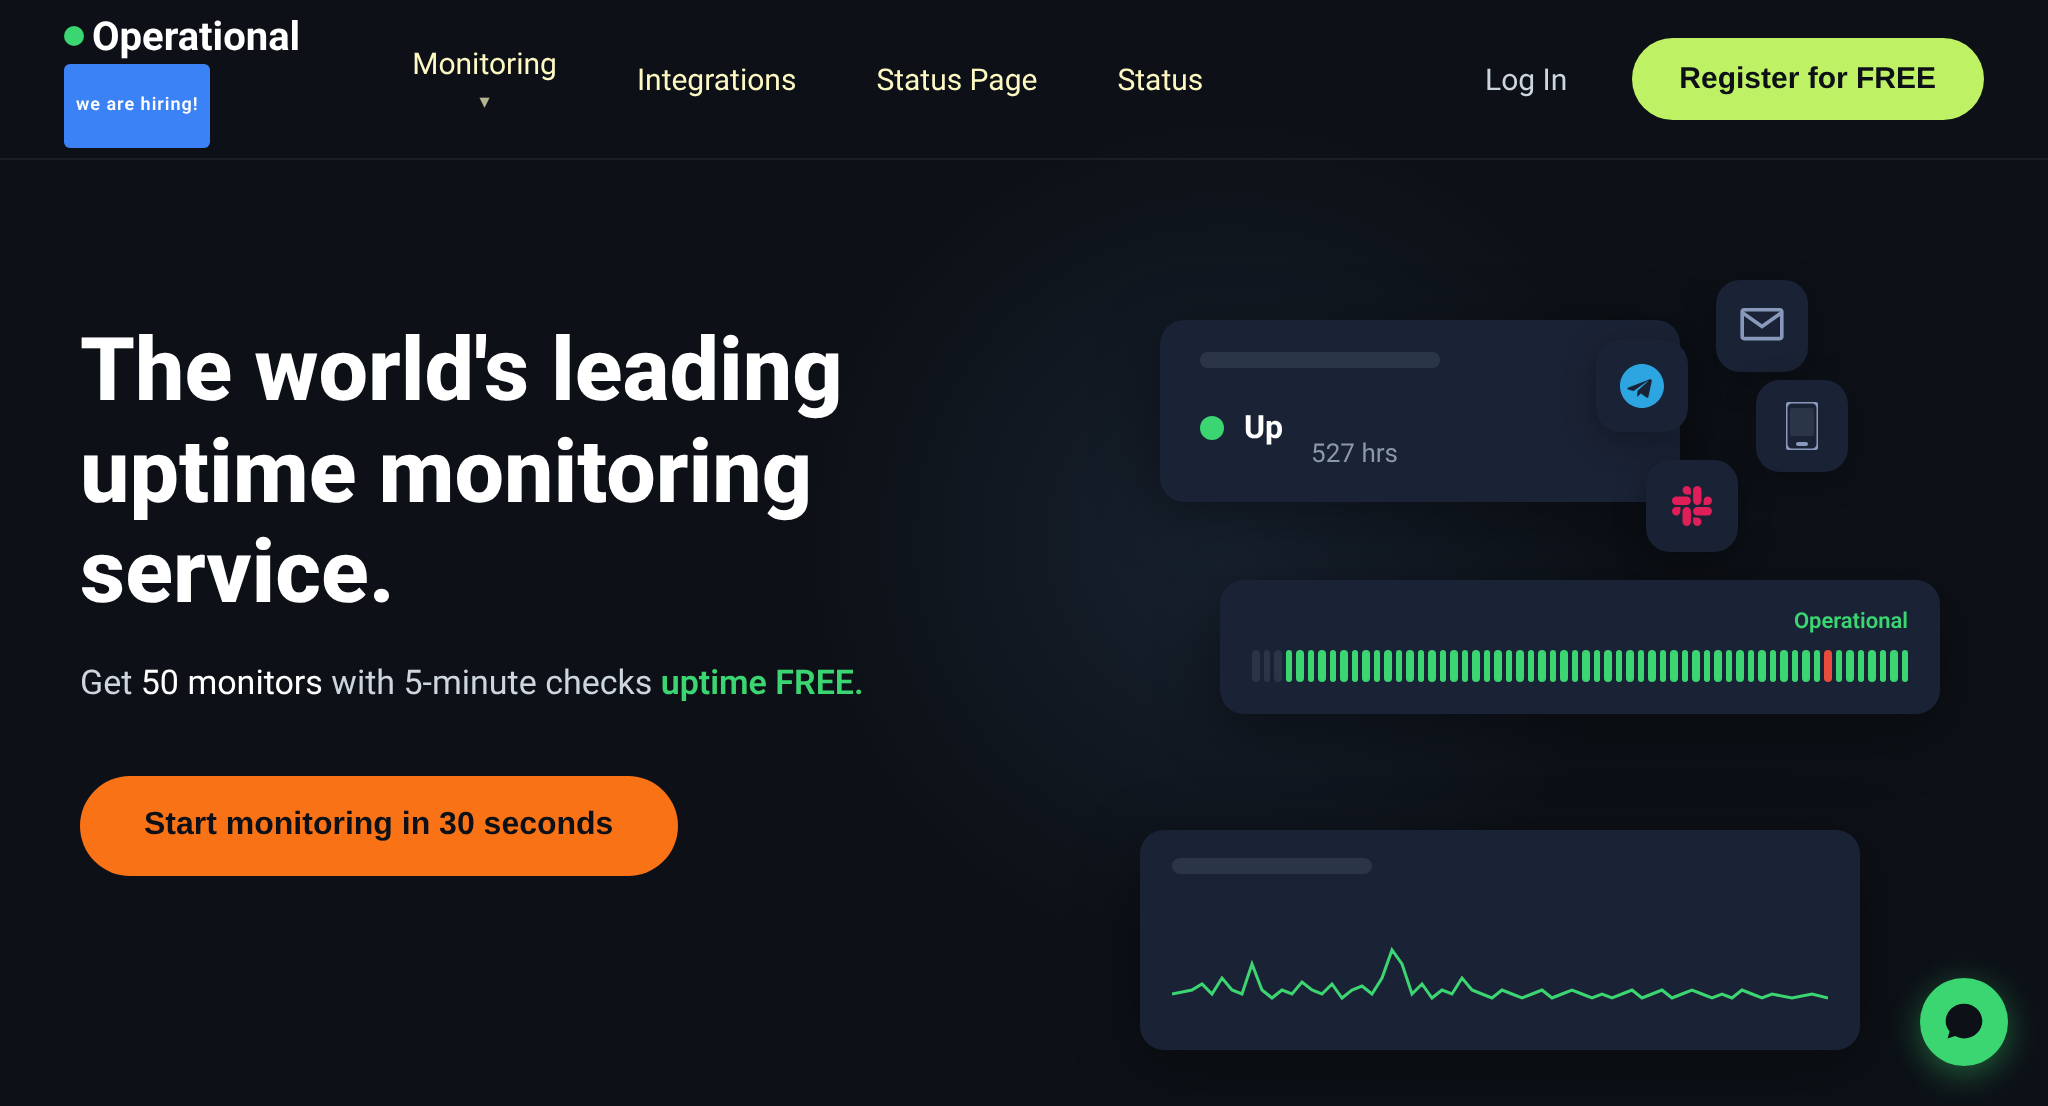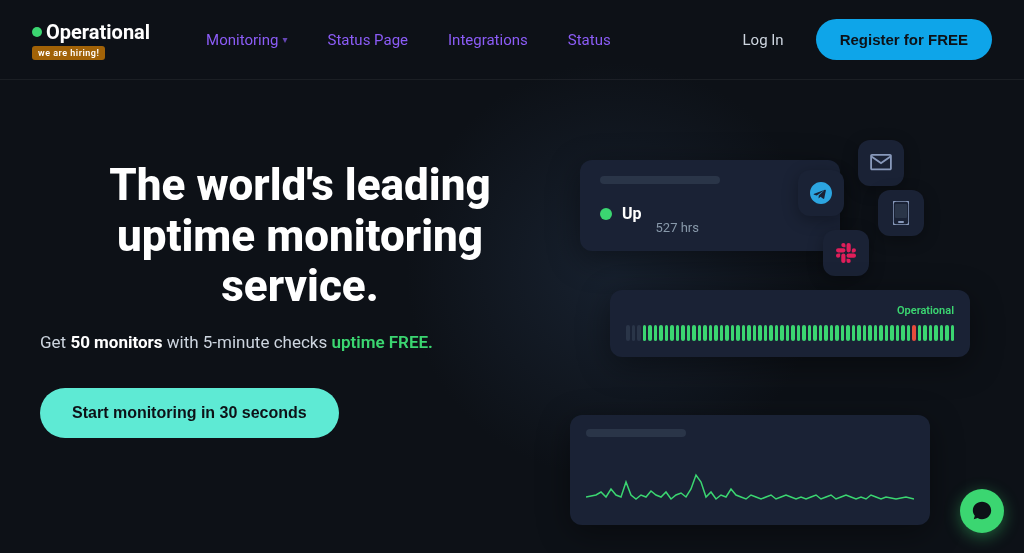--- a/index.html
+++ b/index.html
@@ -56,48 +56,49 @@
 
     .logo-dot {
       width: 10px;
       height: 10px;
       background: #3bd671;
       border-radius: 50%;
       display: inline-block;
     }
 
     .logo-badge {
-      background: #a16207;
+      background: #3b82f6;
       color: #fff;
       font-size: 9px;
-      padding: 2px 6px;
+      padding: 16px 6px;
       border-radius: 3px;
       margin-top: 2px;
       font-weight: 600;
       letter-spacing: 0.5px;
     }
 
     .nav-links {
       display: flex;
       align-items: center;
       gap: 8px;
       flex: 1;
     }
 
     .nav-link {
-      color: #8b5cf6;
+      color: #fef9c3;
       text-decoration: none;
       font-size: 15px;
       padding: 8px 16px;
       border-radius: 6px;
       cursor: pointer;
       display: flex;
       align-items: center;
       gap: 4px;
       transition: color 0.2s;
+      flex-direction: column;
     }
 
     .nav-link .chevron {
       font-size: 10px;
       opacity: 0.7;
     }
 
     .nav-right {
       display: flex;
       align-items: center;
@@ -106,21 +107,21 @@
 
     .login-link {
       color: #cdd5df;
       text-decoration: none;
       font-size: 15px;
       padding: 8px 16px;
       cursor: pointer;
     }
 
     .register-btn {
-      background: #0ea5e9;
+      background: #bef264;
       color: #0d1117;
       border: none;
       border-radius: 50px;
       padding: 12px 24px;
       font-size: 15px;
       font-weight: 700;
       cursor: pointer;
       white-space: nowrap;
     }
 
@@ -137,46 +138,45 @@
     .hero-text {
       flex: 0 0 520px;
       padding-top: 20px;
     }
 
     .hero-title {
       font-size: 44px;
       font-weight: 800;
       line-height: 1.15;
       margin-bottom: 20px;
-      text-align: center;
     }
 
     .hero-title .green {
       color: #ffffff;
     }
 
     .hero-subtitle {
       font-size: 17px;
       color: #cdd5df;
       margin-bottom: 36px;
       font-weight: 400;
     }
 
     .hero-subtitle strong {
       color: #ffffff;
-      font-weight: 700;
+      font-weight: 400;
     }
 
     .hero-subtitle .green {
       color: #3bd671;
       font-weight: 600;
     }
 
     .cta-btn {
-      background: #5eead4;
+      background: #f97316;
       color: #0d1117;
       border: none;
       border-radius: 50px;
       padding: 16px 32px;
       font-size: 16px;
       font-weight: 700;
       cursor: pointer;
       display: inline-block;
     }
 
@@ -351,24 +351,24 @@
     </div>
     <div class="logo-badge">we are hiring!</div>
   </div>
 
   <div class="nav-links">
     <a class="nav-link">
       <span>Monitoring</span>
       <span class="chevron">▾</span>
     </a>
     <a class="nav-link">
-      <span>Status Page</span>
+      <span>Integrations</span>
     </a>
     <a class="nav-link">
-      <span>Integrations</span>
+      <span>Status Page</span>
     </a>
     <a class="nav-link">
       <span>Status</span>
     </a>
   </div>
 
   <div class="nav-right">
     <a class="login-link">Log In</a>
     <button class="register-btn">Register for FREE</button>
   </div>

